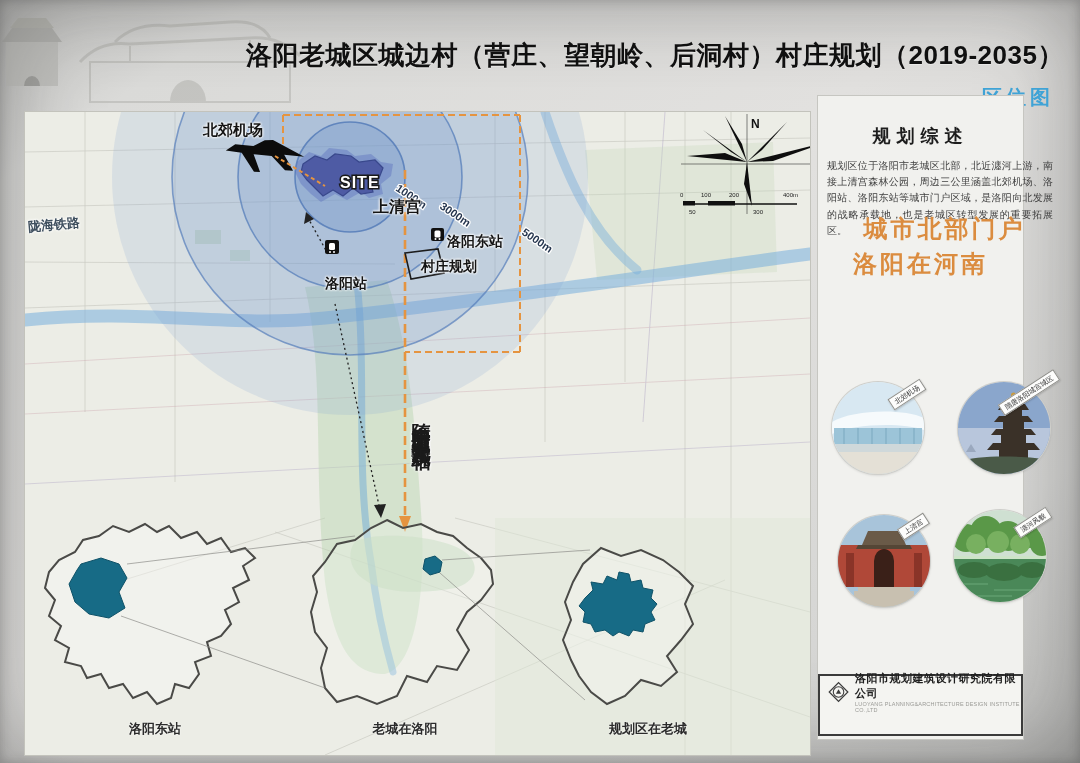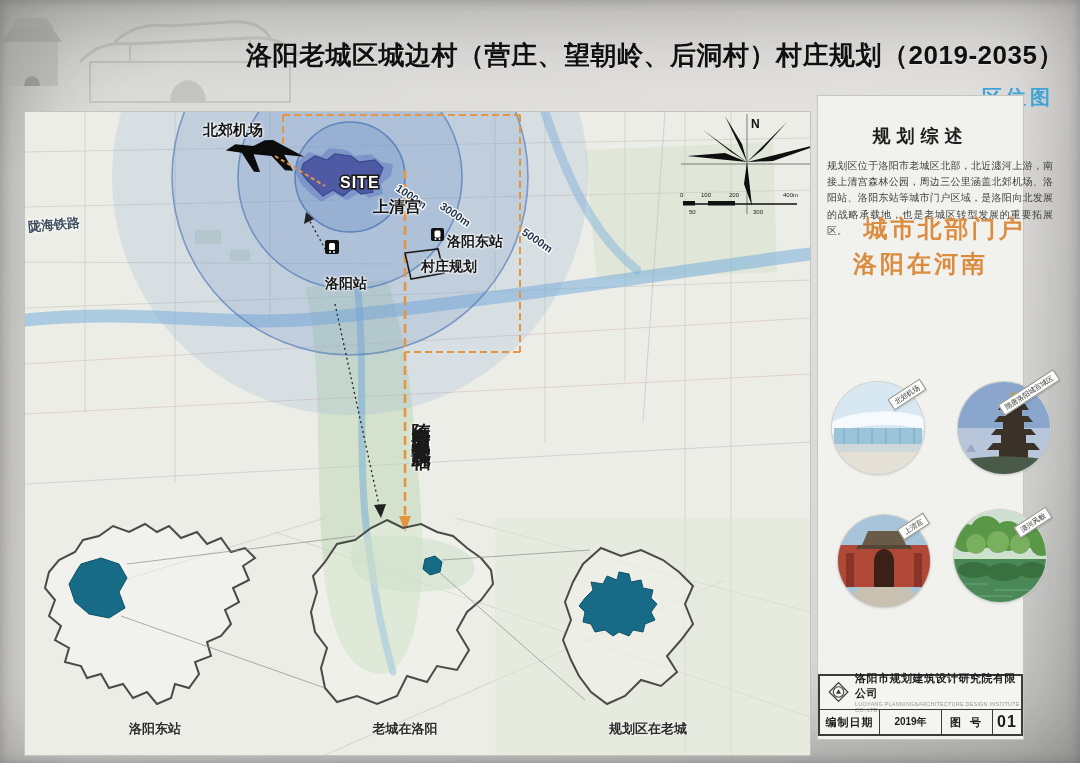--- a/index.html
+++ b/index.html
@@ -331,22 +331,16 @@
         <svg width="24" height="24" viewBox="0 0 24 24" style="margin:0 6px 0 8px">
           <rect x="4.5" y="4.5" width="15" height="15" transform="rotate(45 12 12)" fill="none" stroke="#3b3b3b" stroke-width="1.4"></rect>
           <circle cx="12" cy="12" r="6" fill="none" stroke="#3b3b3b" stroke-width="1.2"></circle>
           <path d="M9,14 l3,-5 3,5 Z" fill="#3b3b3b"></path>
         </svg>
         <div id="company-names">
           <div id="company-name">洛阳市规划建筑设计研究院有限公司</div>
           <div id="company-name-en">LUOYANG PLANNING&amp;ARCHITECTURE DESIGN INSTITUTE CO.,LTD</div>
         </div>
       </div>
-      <div id="info-row">
-        <div class="info-cell" id="cell-date-label">编制日期</div>
-        <div class="info-cell" id="cell-date-value">2019年</div>
-        <div class="info-cell" id="cell-sheet-label">图 号</div>
-        <div class="info-cell" id="cell-sheet-value">01</div>
-      </div>
     </div>
   </div>
 
 </div>
 
 </body></html>

